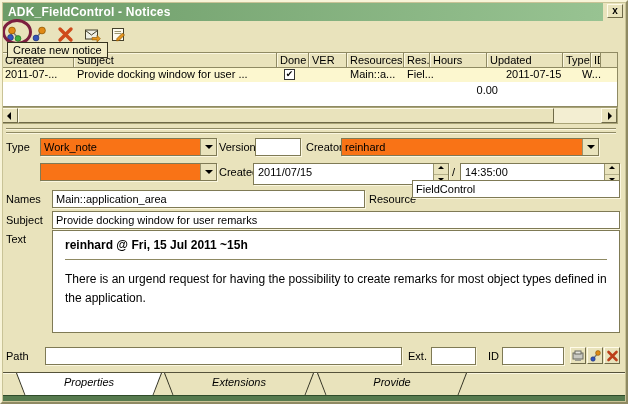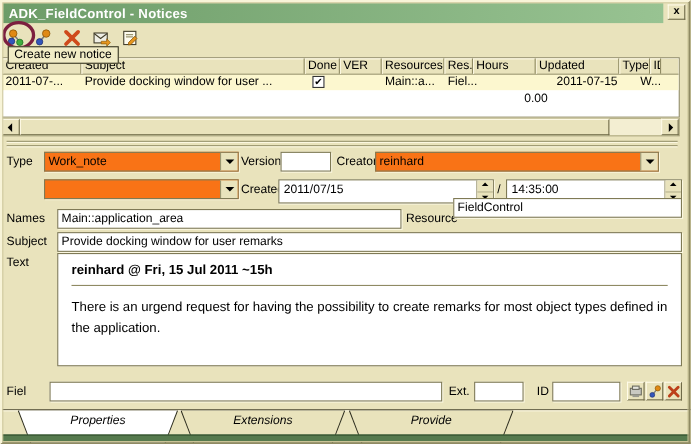--- a/index.html
+++ b/index.html
@@ -285,21 +285,21 @@
   <div class="lbl" style="left:6px;top:214px;">Subject</div>
   <input class="tb" style="left: 52px; top: 211px; width: 568px;" value="Provide docking window for user remarks">
 
   <div class="lbl" style="left:6px;top:233px;">Text</div>
   <div class="textbox">
     <div class="text-heading">reinhard @ Fri, 15 Jul 2011 ~15h</div>
     <hr class="text-rule">
     <div class="text-body">There is an urgend request for having the possibility to create remarks for most object types defined in the application.</div>
   </div>
 
-  <div class="lbl" style="left:6px;top:350px;">Fiel</div>
+  <div class="lbl" style="left:6px;top:350px;">Path</div>
   <input class="tb" style="left: 45px; top: 347px; width: 357px;" value="">
   <div class="lbl" style="left:408px;top:350px;">Ext.</div>
   <input class="tb" style="left: 431px; top: 347px; width: 45px;" value="">
   <div class="lbl" style="left:488px;top:350px;">ID</div>
   <input class="tb" style="left: 502px; top: 347px; width: 62px;" value="">
 
   <div class="mini-btn" style="left:570px;">
     <svg width="13" height="12" viewBox="0 0 13 12">
       <rect x="1" y="3" width="10" height="6" fill="#c9c9c2" stroke="#6b6b60" stroke-width="1"></rect>
       <rect x="3" y="1" width="6" height="3" fill="#e4e4dd" stroke="#6b6b60" stroke-width="1"></rect>

